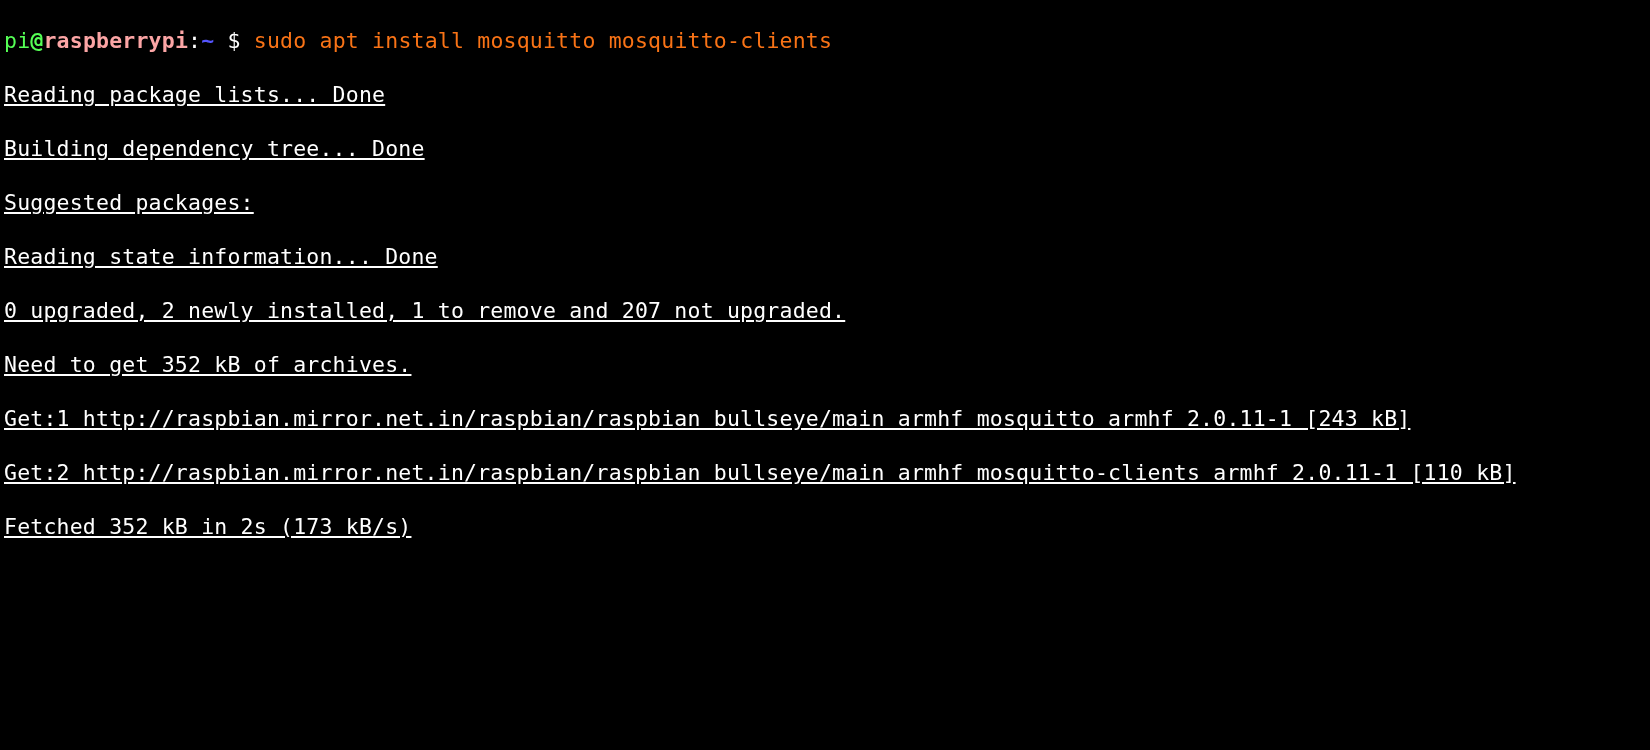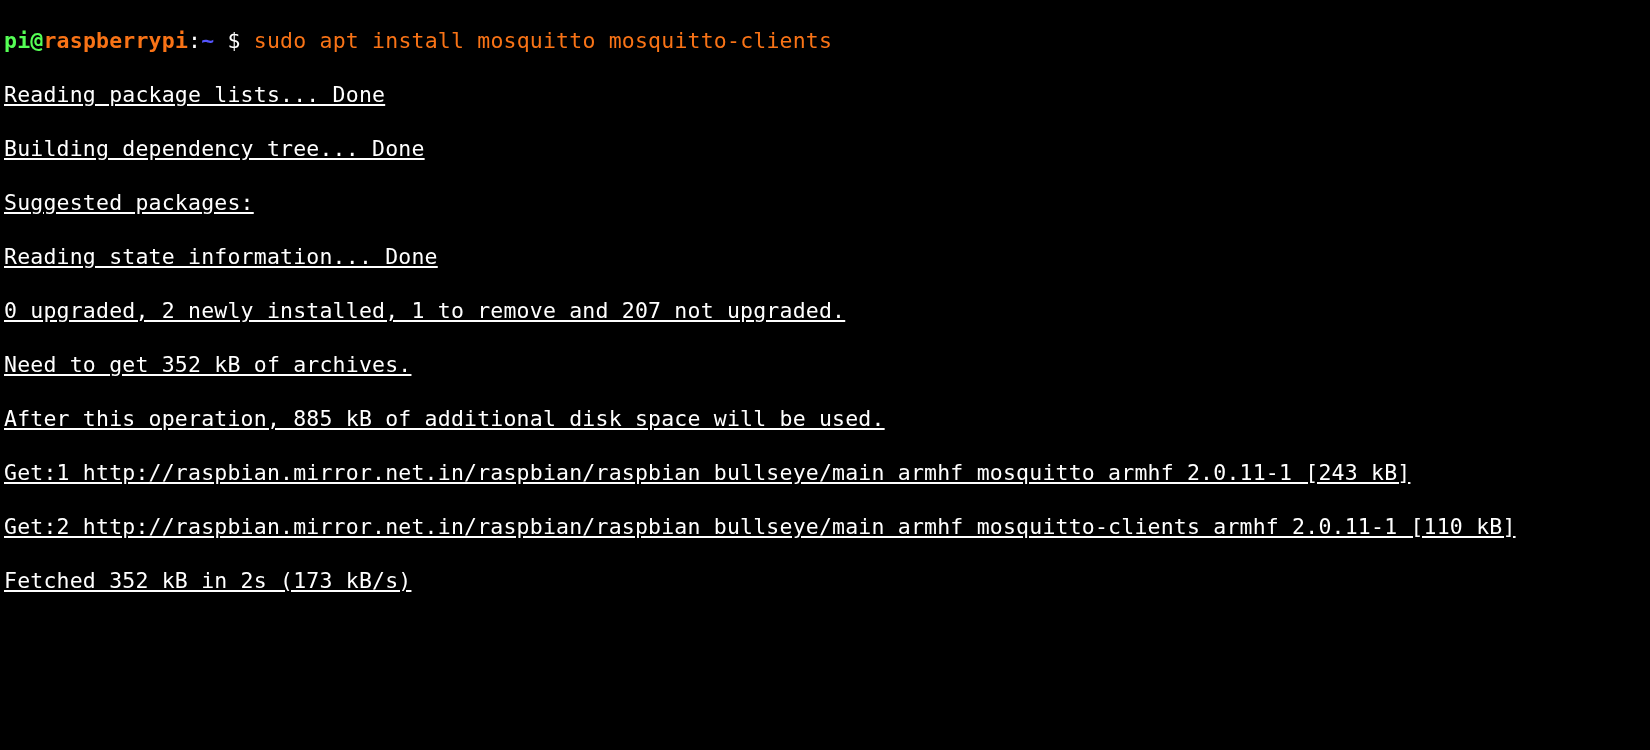--- a/index.html
+++ b/index.html
@@ -12,41 +12,40 @@
   }
   .terminal {
     font-family: "DejaVu Sans Mono", "Liberation Mono", "Consolas", monospace;
     font-size: 21.5px;
     line-height: 27px;
     color: #ffffff;
     white-space: pre;
     padding: 0 4px;
     letter-spacing: 0.2px;
   }
-  .user { color: #55ff55; font-weight: bold; }
-  .host { color: #f97316; font-weight: bold; }
+  .user { color: #55ff55; font-weight: normal; }
+  .host { color: #fca5a5; font-weight: bold; }
   .at   { color: #55ff55; font-weight: bold; }
   .path { color: #5555ff; font-weight: bold; }
   .sep  { color: #ffffff; }
   .dollar { color: #ffffff; }
   .cmd  { color: #f97316; }
   .out  { color: #ffffff; text-decoration: underline; }
 </style>
 </head>
 <body>
 
 <div class="terminal">
 <div><span class="user">pi</span><span class="at">@</span><span class="host">raspberrypi</span><span class="sep">:</span><span class="path">~</span><span class="dollar"> $ </span><span class="cmd">sudo apt install mosquitto mosquitto-clients</span></div>
 <div class="out">Reading package lists... Done</div>
 <div class="out">Building dependency tree... Done</div>
 <div class="out">Suggested packages:</div>
 <div class="out">Reading state information... Done</div>
 <div class="out">0 upgraded, 2 newly installed, 1 to remove and 207 not upgraded.</div>
 <div class="out">Need to get 352 kB of archives.</div>
-<div class="out">After this operation, 885 kB of additional disk space will be used.</div>
 <div class="out">Get:1 http://raspbian.mirror.net.in/raspbian/raspbian bullseye/main armhf mosquitto armhf 2.0.11-1 [243 kB]</div>
 <div class="out">Get:2 http://raspbian.mirror.net.in/raspbian/raspbian bullseye/main armhf mosquitto-clients armhf 2.0.11-1 [110 kB]</div>
 <div class="out">Fetched 352 kB in 2s (173 kB/s)</div>
 
 
 
 
 
 
 

